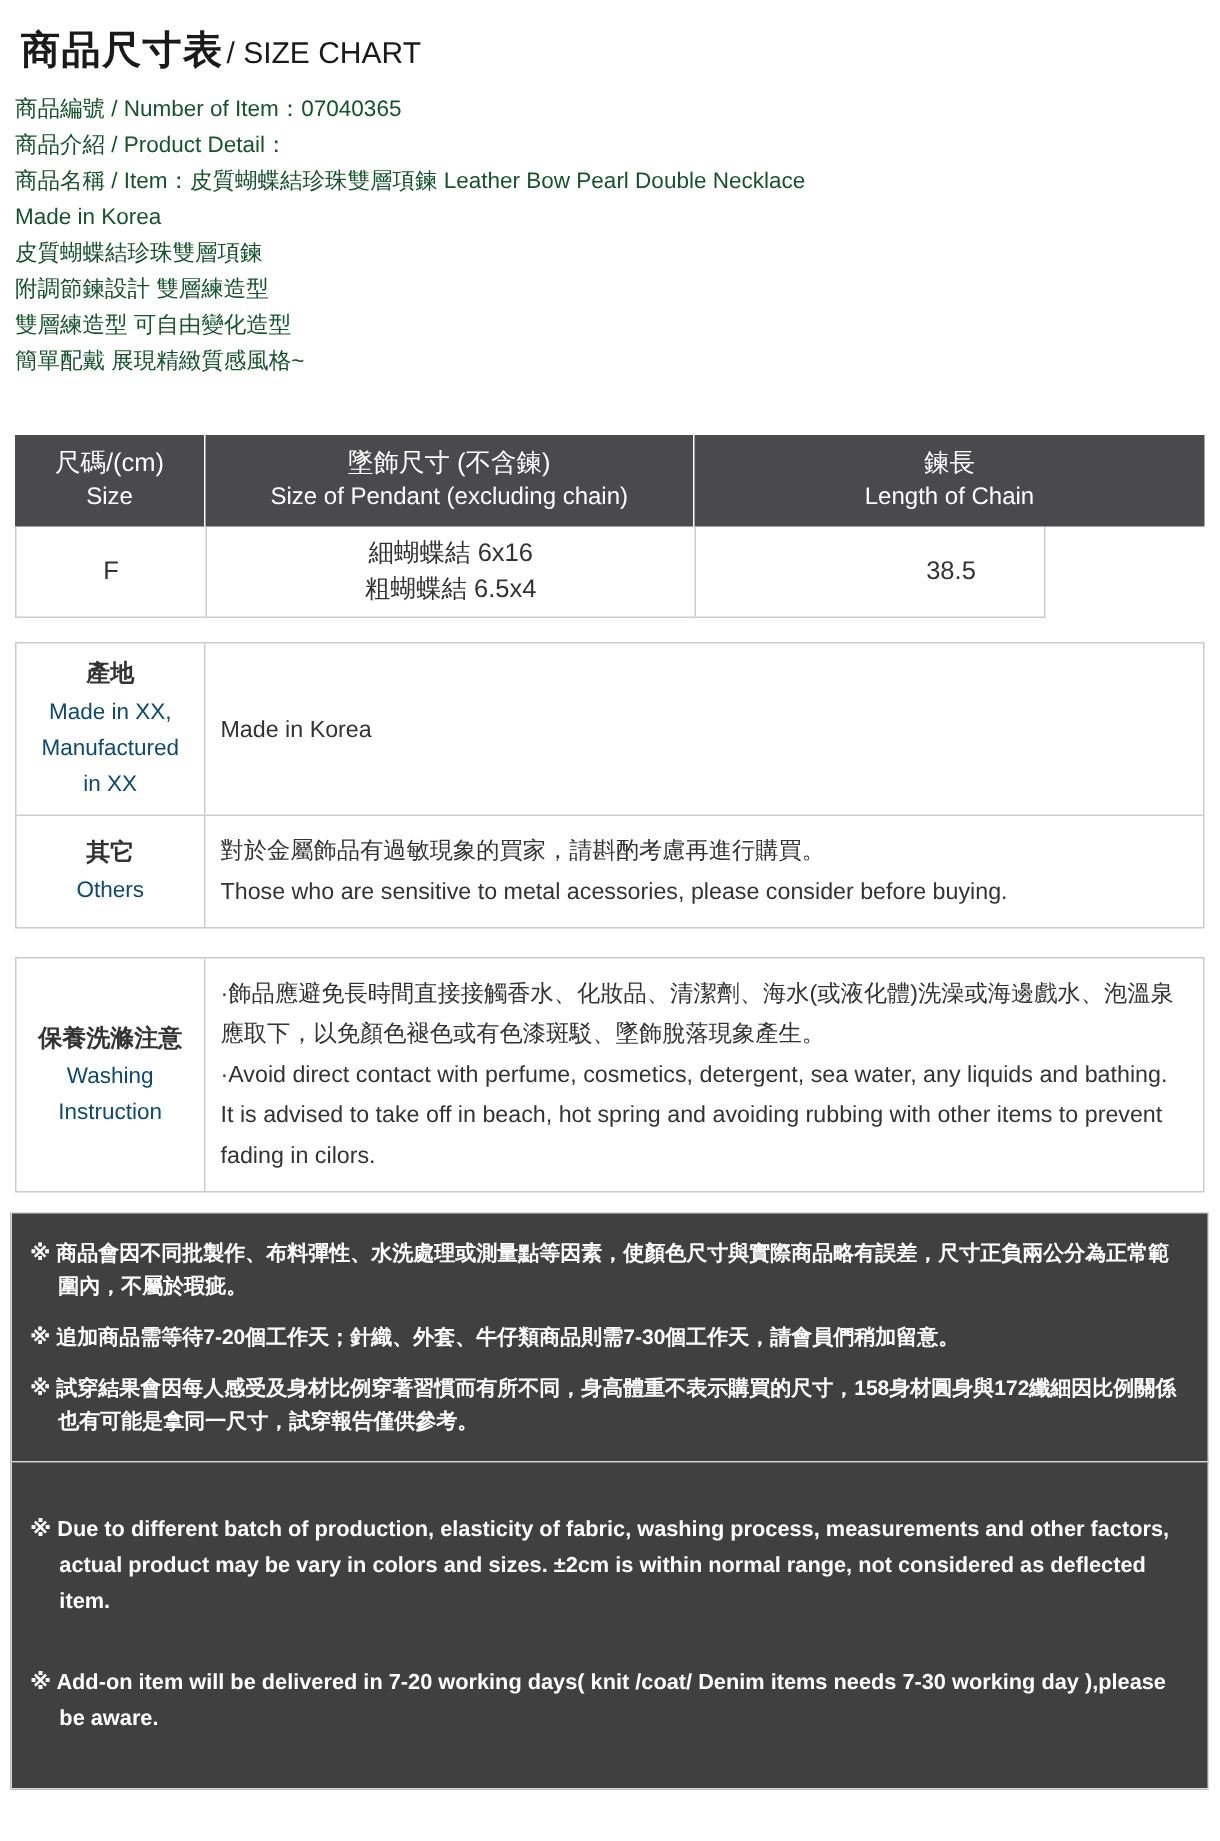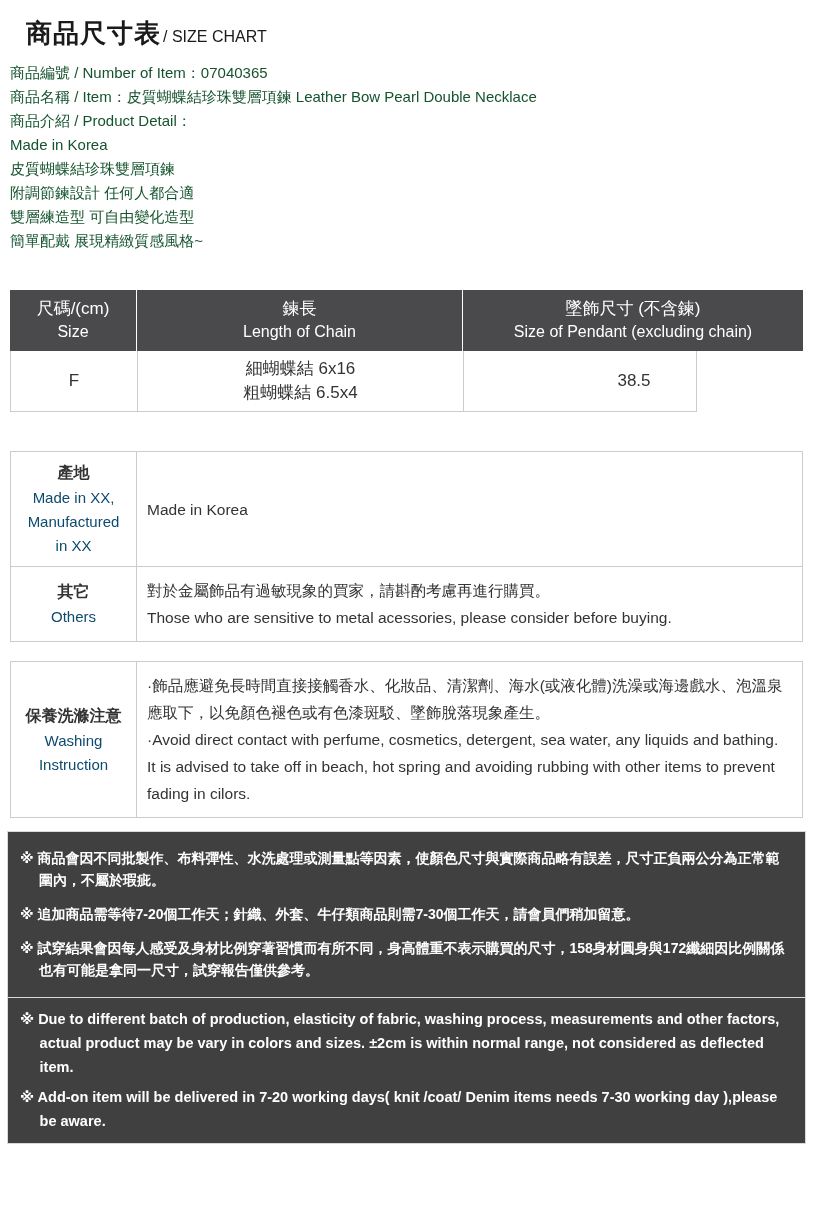--- a/index.html
+++ b/index.html
@@ -6,23 +6,23 @@
   html,body { background:#ffffff; }
   body {
     width:813px; height:1227px;
     font-family:"Liberation Sans","DejaVu Sans",sans-serif;
     color:#333333;
     overflow:hidden;
   }
   .page { padding:14px 10px 0 10px; }
 
   
-  .title-row { display:flex; align-items:baseline; margin:2px 0 10px 16px;text-align:center; }
+  .title-row { display:flex; align-items:baseline; margin:2px 0 10px 4px;text-align:center; }
   .title-zh { font-size:26px; font-weight:bold; color:#1a1a1a; letter-spacing:1px; }
-  .title-en { font-size:16px; color:#1a1a1a; margin-left:2px; }
+  .title-en { font-size:20px; color:#1a1a1a; margin-left:2px; }
 
   
   .info-line { font-size:15px; line-height:24px; color:#14532d; }
 
   
   .size-table { width:687px; margin-top:37px; }
   .st-row { display:grid; grid-template-columns:126px 326px 341px; }
   .st-head .st-cell {
     background:#4a4a4c; color:#ffffff; text-align:center;
     padding:7px 2px 8px 2px;
@@ -47,69 +47,69 @@
     border-right:1px solid #cccccc;
     display:flex; flex-direction:column; justify-content:center; align-items:center;
     text-align:center; padding:8px 4px;
   }
   .dt-label .lbl-zh { font-size:16px; font-weight:bold; color:#333; line-height:26px; }
   .dt-label .lbl-en { font-size:15px; color:#0c4a6e; line-height:24px; white-space:pre-line; }
   .dt-value {
     display:flex; flex-direction:column; justify-content:center;
     padding:10px 14px 10px 10px; font-size:15.5px; line-height:27px; color:#333;
   }
-  .mt1 { margin-top:39px; }
+  .mt1 { margin-top:16px; }
   .mt2 { margin-top:19px; }
 
   
   .notes-box {
     width:799px; margin:13px 0 0 -3px;
     background:#404040; border:1px solid #d9d9d9;
     color:#ffffff; font-weight:bold;
     padding:3px 12px 4px 12px;
   }
   .notes-box.en { margin-top:0; border-top:none; }
   .note {
     font-size:14px; line-height:22px; margin:12px 0;
     padding-left:1.35em; text-indent:-1.35em;
   }
-  .notes-box.en .note { font-size:14.5px; line-height:24px; margin:6px 0; }
+  .notes-box.en .note { font-size:14.5px; line-height:24px; margin:30px 0; }
 </style>
 </head>
 <body>
 
 <div class="page">
 
   <div class="title-row">
     <span class="title-zh">商品尺寸表</span>
     <span class="title-en">/ SIZE CHART</span>
   </div>
 
   <div class="info-line">商品編號 / Number of Item：07040365</div>
+  <div class="info-line">商品介紹 / Product Detail：</div>
   <div class="info-line">商品名稱 / Item：皮質蝴蝶結珍珠雙層項鍊 Leather Bow Pearl Double Necklace</div>
-  <div class="info-line">商品介紹 / Product Detail：</div>
   <div class="info-line">Made in Korea</div>
   <div class="info-line">皮質蝴蝶結珍珠雙層項鍊</div>
-  <div class="info-line">附調節鍊設計 任何人都合適</div>
+  <div class="info-line">附調節鍊設計 雙層練造型</div>
   <div class="info-line">雙層練造型 可自由變化造型</div>
   <div class="info-line">簡單配戴 展現精緻質感風格~</div>
 
   <div class="size-table">
     <div class="st-row st-head">
       <div class="st-cell">
         <div class="st-h1">尺碼/(cm)</div>
         <div class="st-h2">Size</div>
       </div>
       <div class="st-cell">
+        <div class="st-h1">墜飾尺寸 (不含鍊)</div>
+        <div class="st-h2">Size of Pendant (excluding chain)</div>
+      </div>
+      <div class="st-cell">
         <div class="st-h1">鍊長</div>
         <div class="st-h2">Length of Chain</div>
-      </div>
-      <div class="st-cell">
-        <div class="st-h1">墜飾尺寸 (不含鍊)</div>
-        <div class="st-h2">Size of Pendant (excluding chain)</div>
       </div>
     </div>
     <div class="st-row st-body">
       <div class="st-cell">F</div>
       <div class="st-cell st-pendant">
         <div>細蝴蝶結 6x16</div>
         <div>粗蝴蝶結 6.5x4</div>
       </div>
       <div class="st-cell">38.5</div>
     </div>

